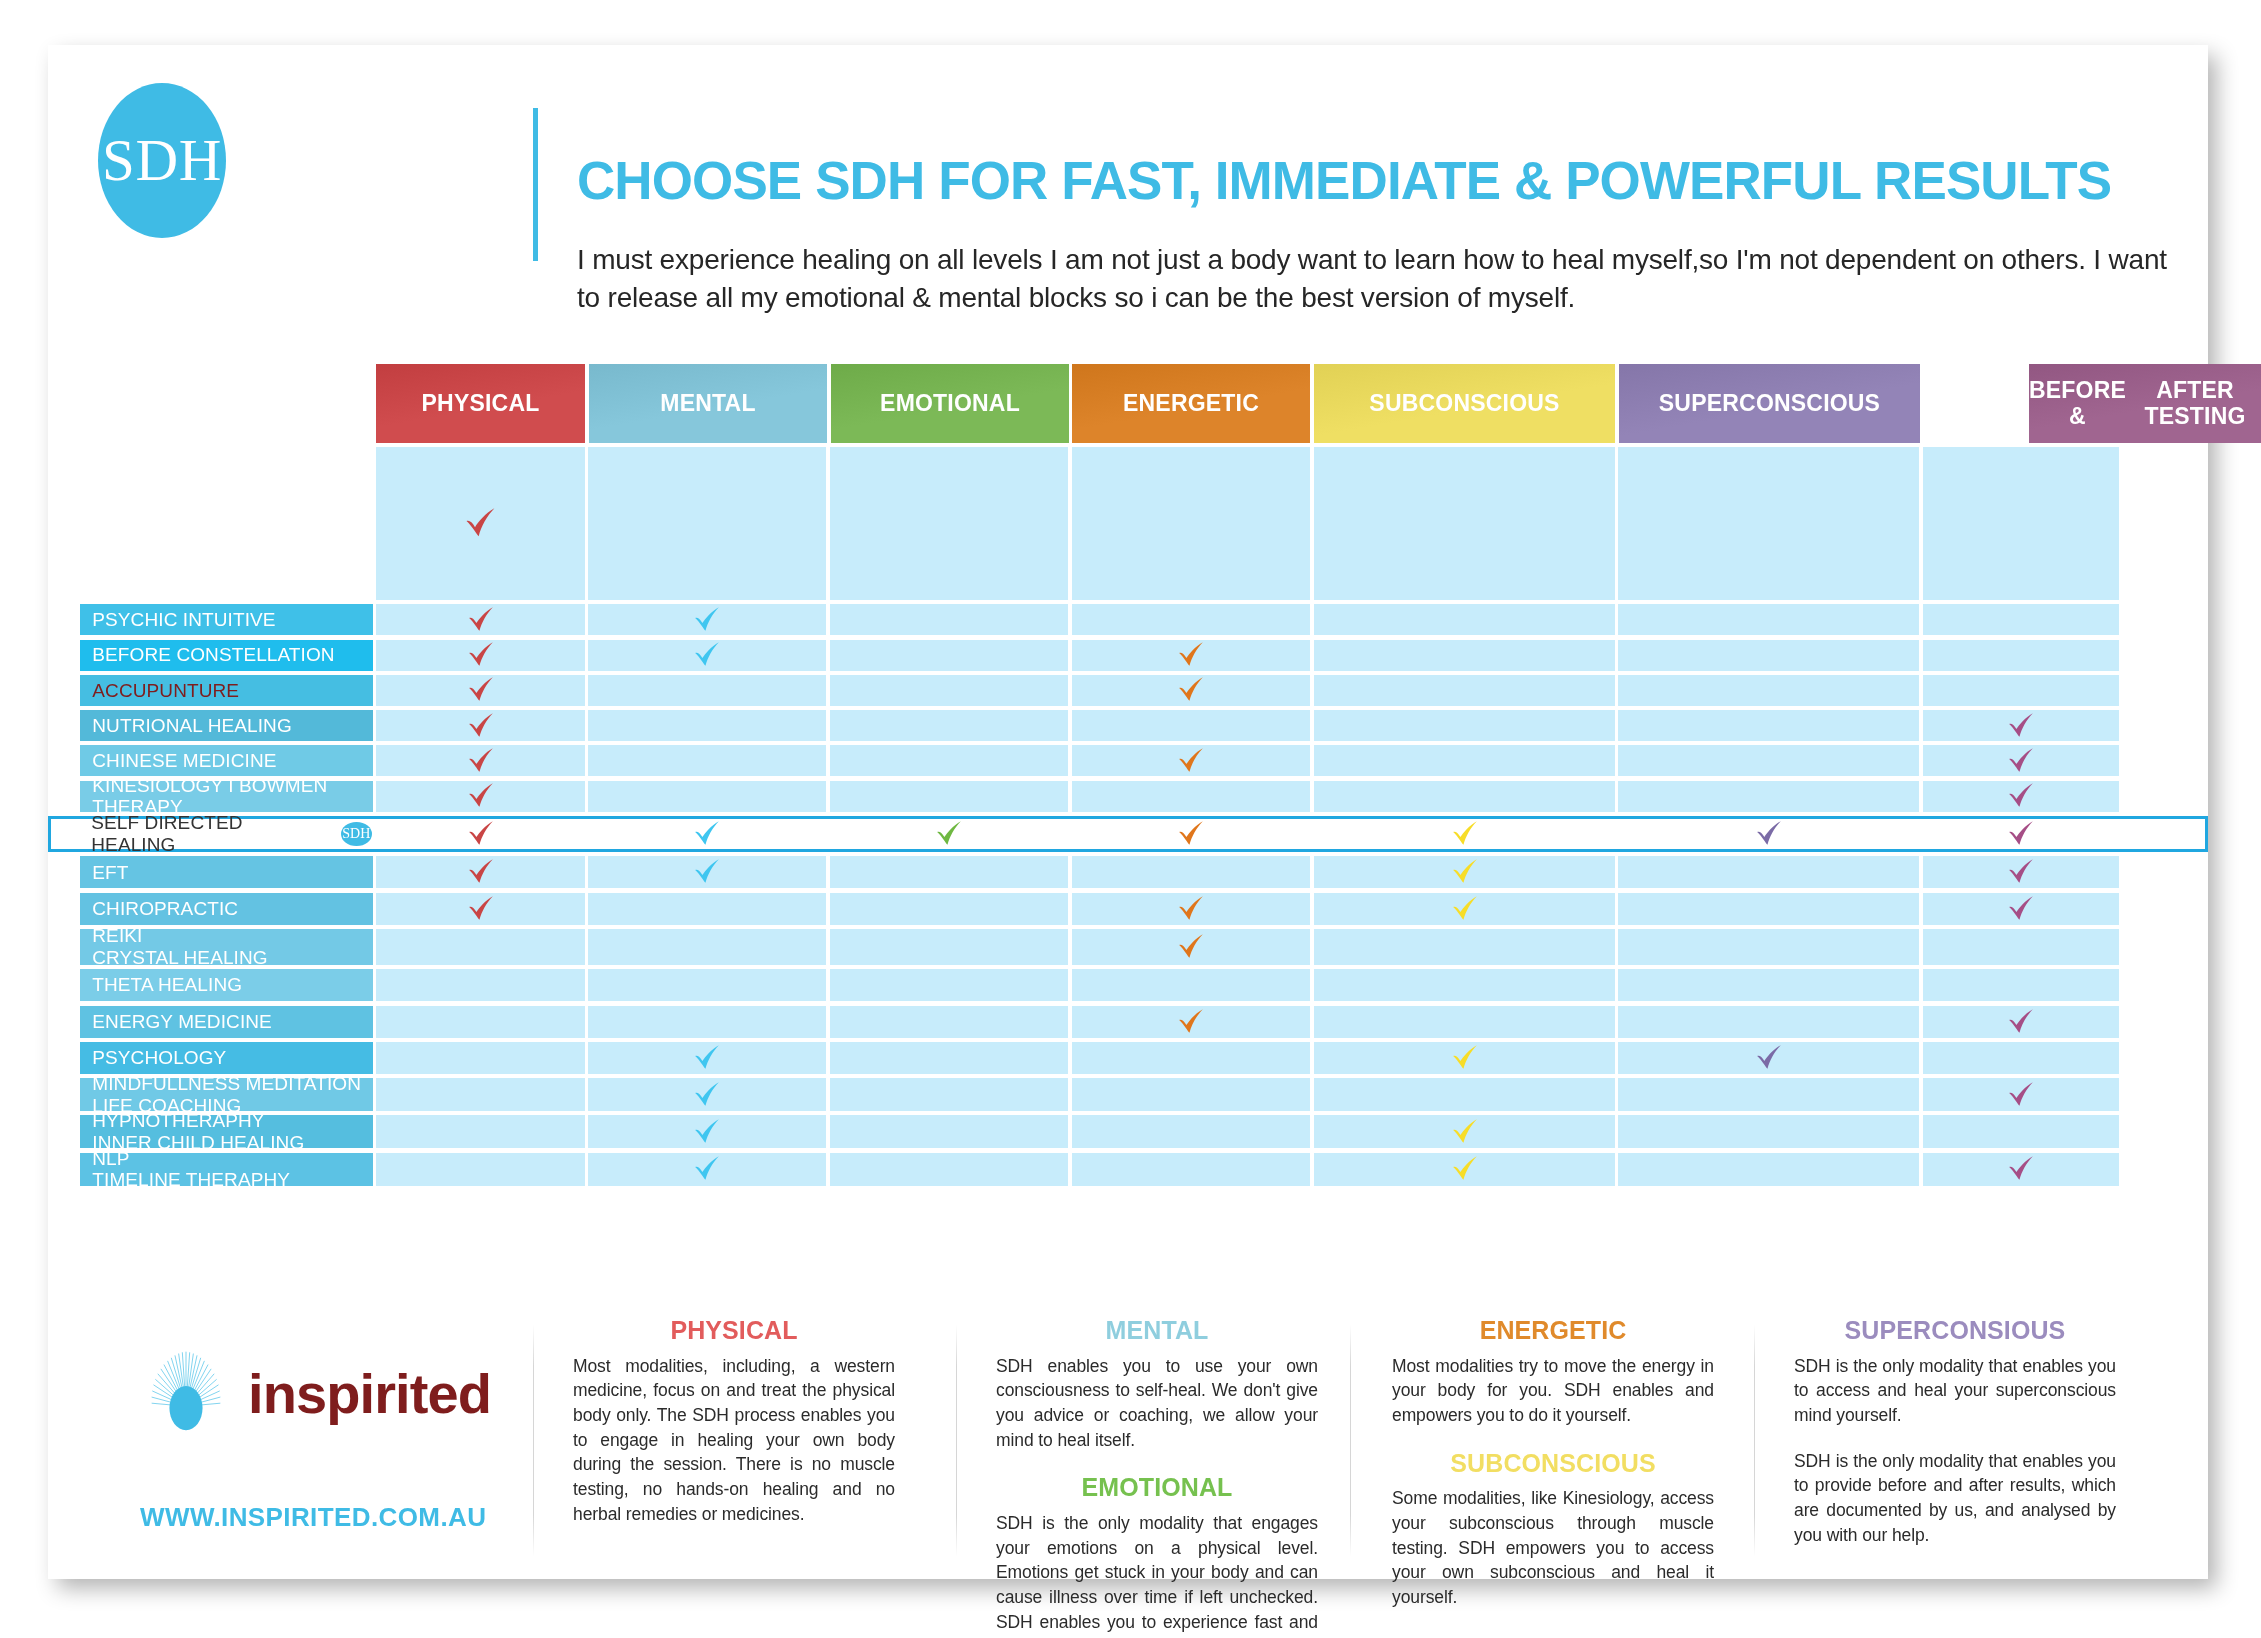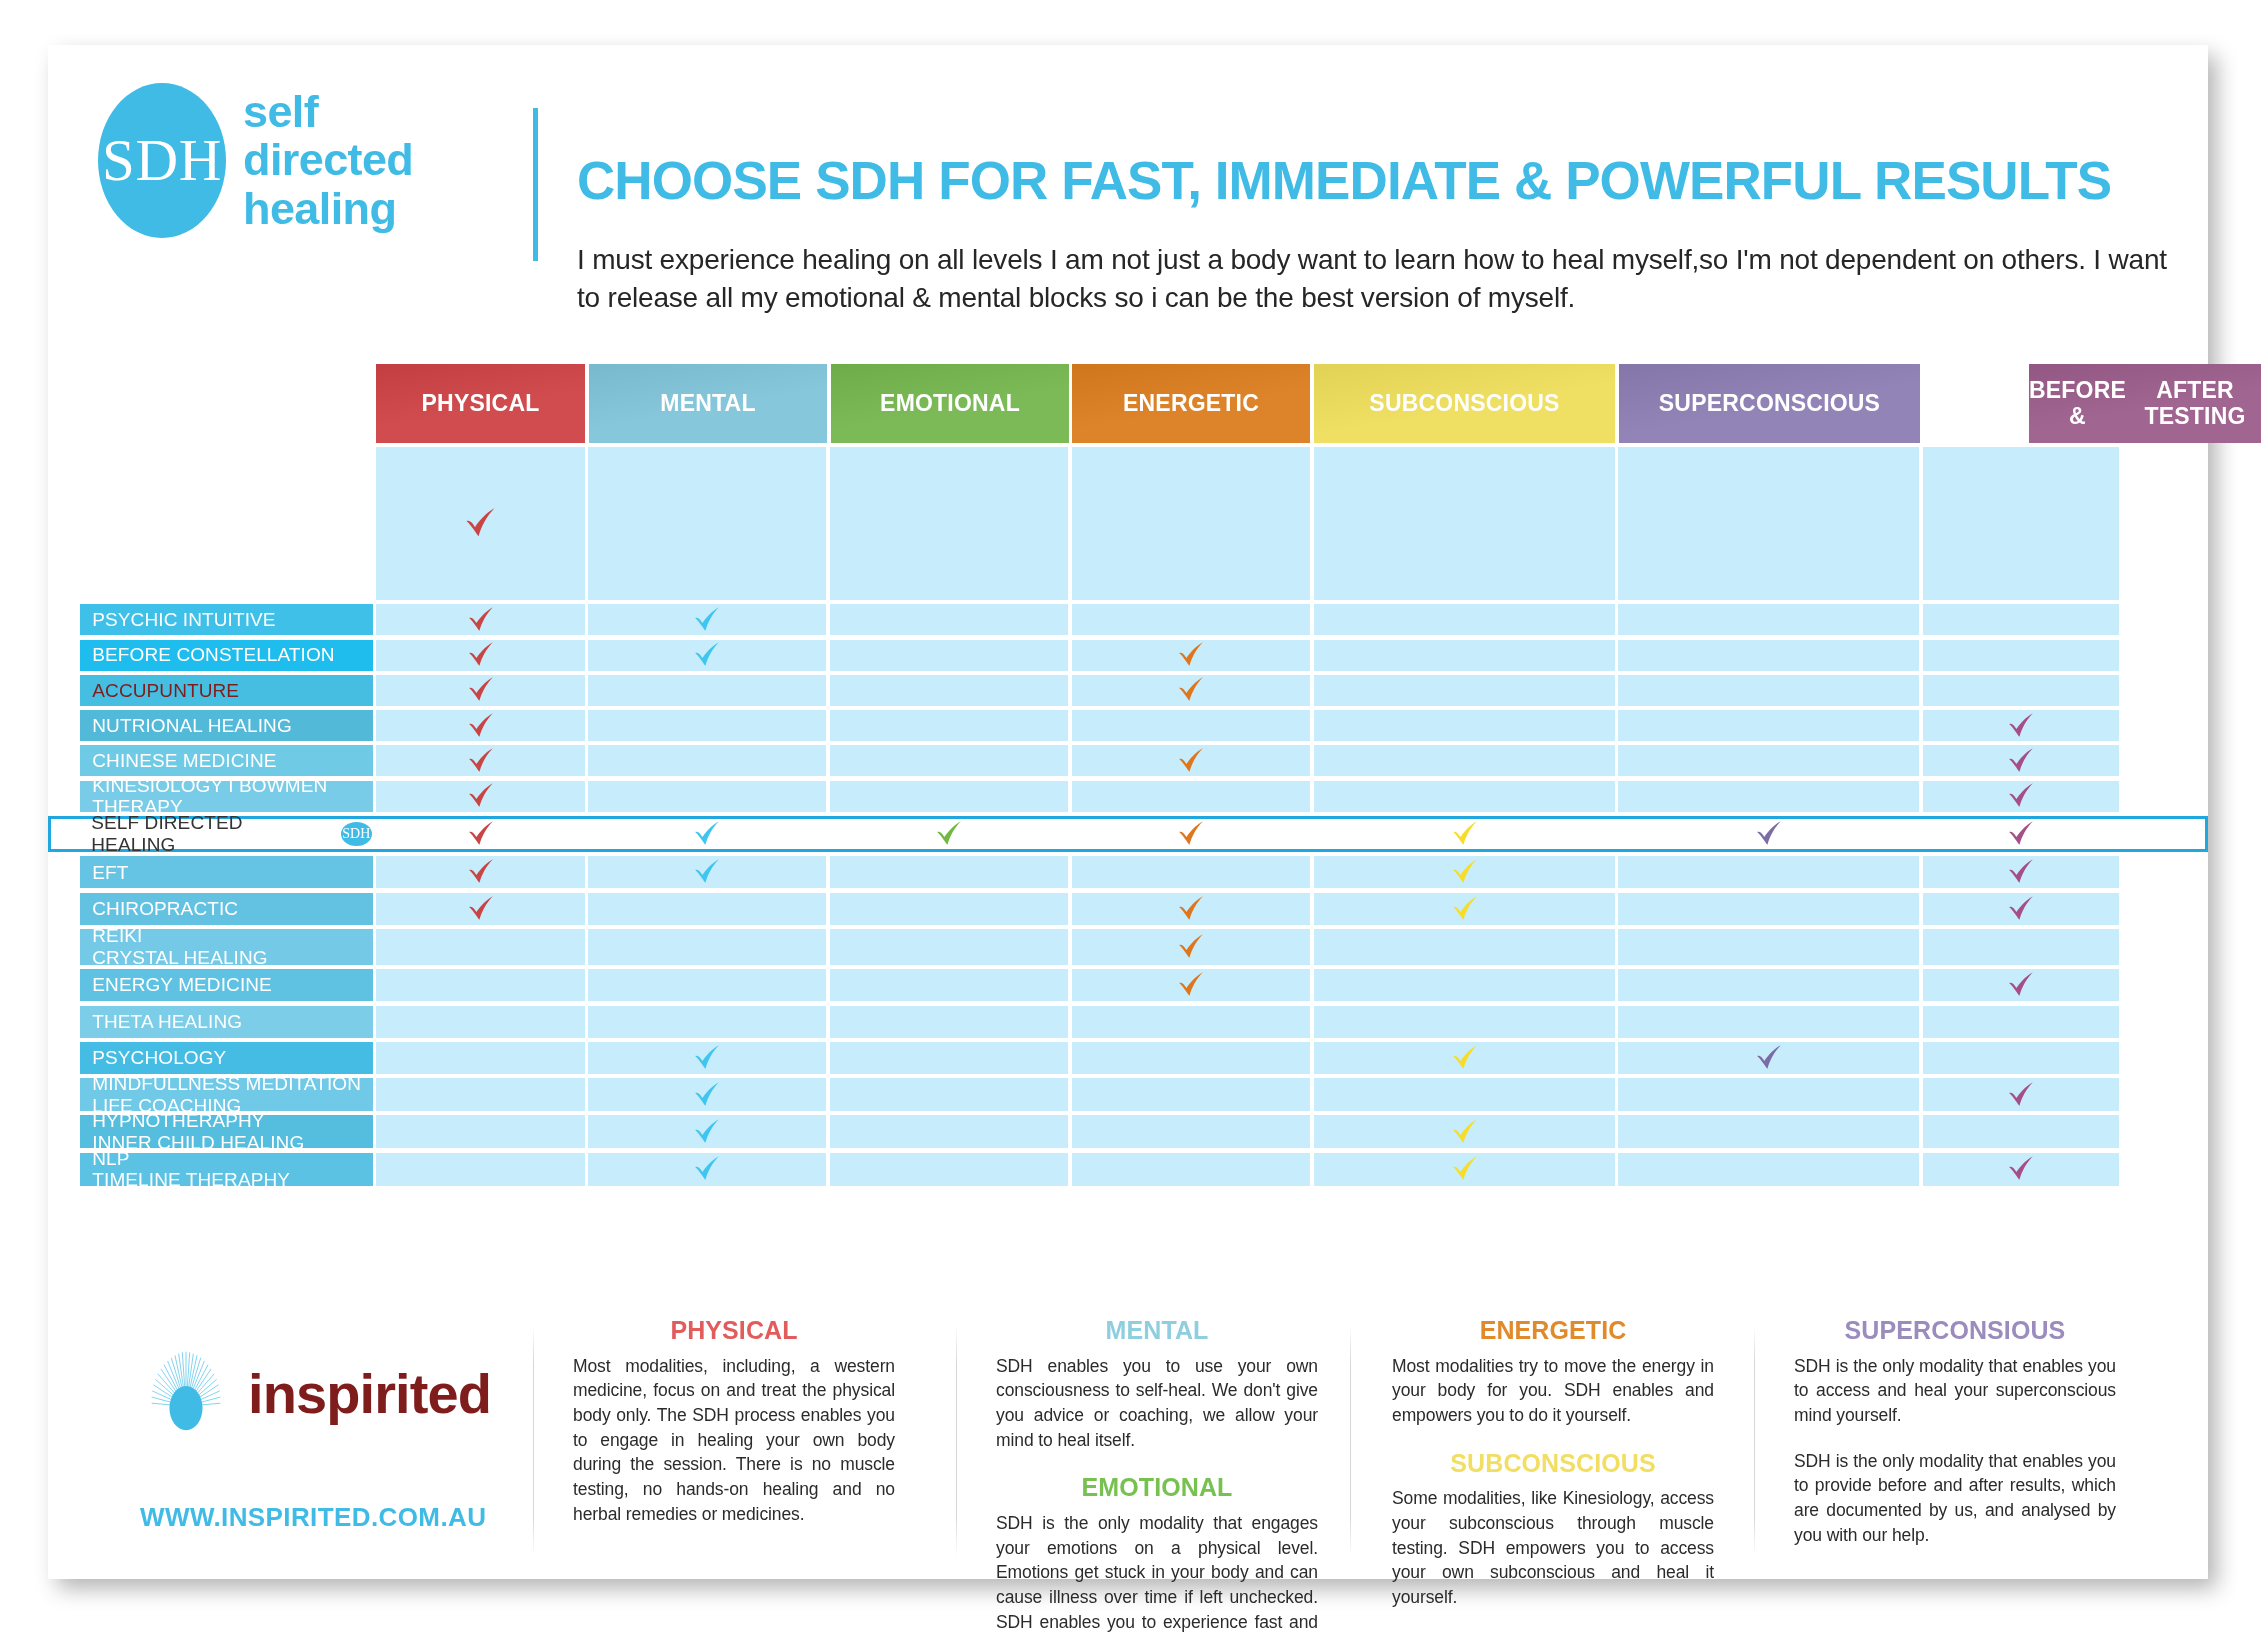--- a/index.html
+++ b/index.html
@@ -102,25 +102,20 @@
 </head>
 <body>
 
 <div class="card">
 
   <div class="header">
     <div class="logo-wrap">
       <div class="logo-oval">
         <span>SDH</span>
       </div>
-      <div class="logo-words">
-        <div>self</div>
-        <div>directed</div>
-        <div>healing</div>
-      </div>
     </div>
     <div class="vrule"></div>
     <div class="title">CHOOSE SDH FOR FAST, IMMEDIATE &amp; POWERFUL RESULTS</div>
     <div class="subtitle">I must experience healing on all levels I am not just a body want to learn how to heal myself,so I'm not dependent on others. I want to release all my emotional &amp; mental blocks so i can be the best version of myself.</div>
   </div>
 
   <div class="table">
     <div class="colhead-row" id="colheads">
         <div class="colhead" style="left: 328px; width: 209px; background: linear-gradient(170deg, rgb(194, 62, 64) 0%, rgb(208, 76, 78) 55%, rgb(208, 76, 78) 100%);">
           <div>PHYSICAL</div>
@@ -481,20 +476,34 @@
                   <path d="M14 33 C18 31, 23 34, 28 43 C33 35, 45 20, 60 12 C48 24, 38 42, 34 58 C31 55, 22 40, 14 33 Z" fill="#E0761B"></path>
                 </svg>
               </span>
             </div>
             <div class="cell" style="left: 938px; width: 301px;"></div>
             <div class="cell" style="left: 1242px; width: 301px;"></div>
             <div class="cell" style="left: 1547px; width: 196px;"></div>
           </div>
         </div>
         <div class="row" style="height: 32px;">
+          <div class="rlabel" style="background: rgb(123, 205, 232); color: rgb(255, 255, 255);">
+            <div>THETA HEALING</div>
+          </div>
+          <div class="cells" style="width: 1743px;">
+            <div class="cell" style="left: 0px; width: 209px;"></div>
+            <div class="cell" style="left: 212px; width: 238px;"></div>
+            <div class="cell" style="left: 454px; width: 238px;"></div>
+            <div class="cell" style="left: 696px; width: 238px;"></div>
+            <div class="cell" style="left: 938px; width: 301px;"></div>
+            <div class="cell" style="left: 1242px; width: 301px;"></div>
+            <div class="cell" style="left: 1547px; width: 196px;"></div>
+          </div>
+        </div>
+        <div class="row" style="height: 32px;">
           <div class="rlabel" style="background: rgb(95, 194, 226); color: rgb(255, 255, 255);">
             <div>ENERGY MEDICINE</div>
           </div>
           <div class="cells" style="width: 1743px;">
             <div class="cell" style="left: 0px; width: 209px;"></div>
             <div class="cell" style="left: 212px; width: 238px;"></div>
             <div class="cell" style="left: 454px; width: 238px;"></div>
             <div class="cell" style="left: 696px; width: 238px;">
               <span class="tick">
                 <svg width="38" height="38" viewBox="0 0 74 74">
@@ -504,34 +513,20 @@
             </div>
             <div class="cell" style="left: 938px; width: 301px;"></div>
             <div class="cell" style="left: 1242px; width: 301px;"></div>
             <div class="cell" style="left: 1547px; width: 196px;">
               <span class="tick">
                 <svg width="38" height="38" viewBox="0 0 74 74">
                   <path d="M14 33 C18 31, 23 34, 28 43 C33 35, 45 20, 60 12 C48 24, 38 42, 34 58 C31 55, 22 40, 14 33 Z" fill="#A64E86"></path>
                 </svg>
               </span>
             </div>
-          </div>
-        </div>
-        <div class="row" style="height: 32px;">
-          <div class="rlabel" style="background: rgb(123, 205, 232); color: rgb(255, 255, 255);">
-            <div>THETA HEALING</div>
-          </div>
-          <div class="cells" style="width: 1743px;">
-            <div class="cell" style="left: 0px; width: 209px;"></div>
-            <div class="cell" style="left: 212px; width: 238px;"></div>
-            <div class="cell" style="left: 454px; width: 238px;"></div>
-            <div class="cell" style="left: 696px; width: 238px;"></div>
-            <div class="cell" style="left: 938px; width: 301px;"></div>
-            <div class="cell" style="left: 1242px; width: 301px;"></div>
-            <div class="cell" style="left: 1547px; width: 196px;"></div>
           </div>
         </div>
         <div class="row" style="height: 32px;">
           <div class="rlabel" style="background: rgb(69, 188, 228); color: rgb(255, 255, 255);">
             <div>PSYCHOLOGY</div>
           </div>
           <div class="cells" style="width: 1743px;">
             <div class="cell" style="left: 0px; width: 209px;"></div>
             <div class="cell" style="left: 212px; width: 238px;">
               <span class="tick">

